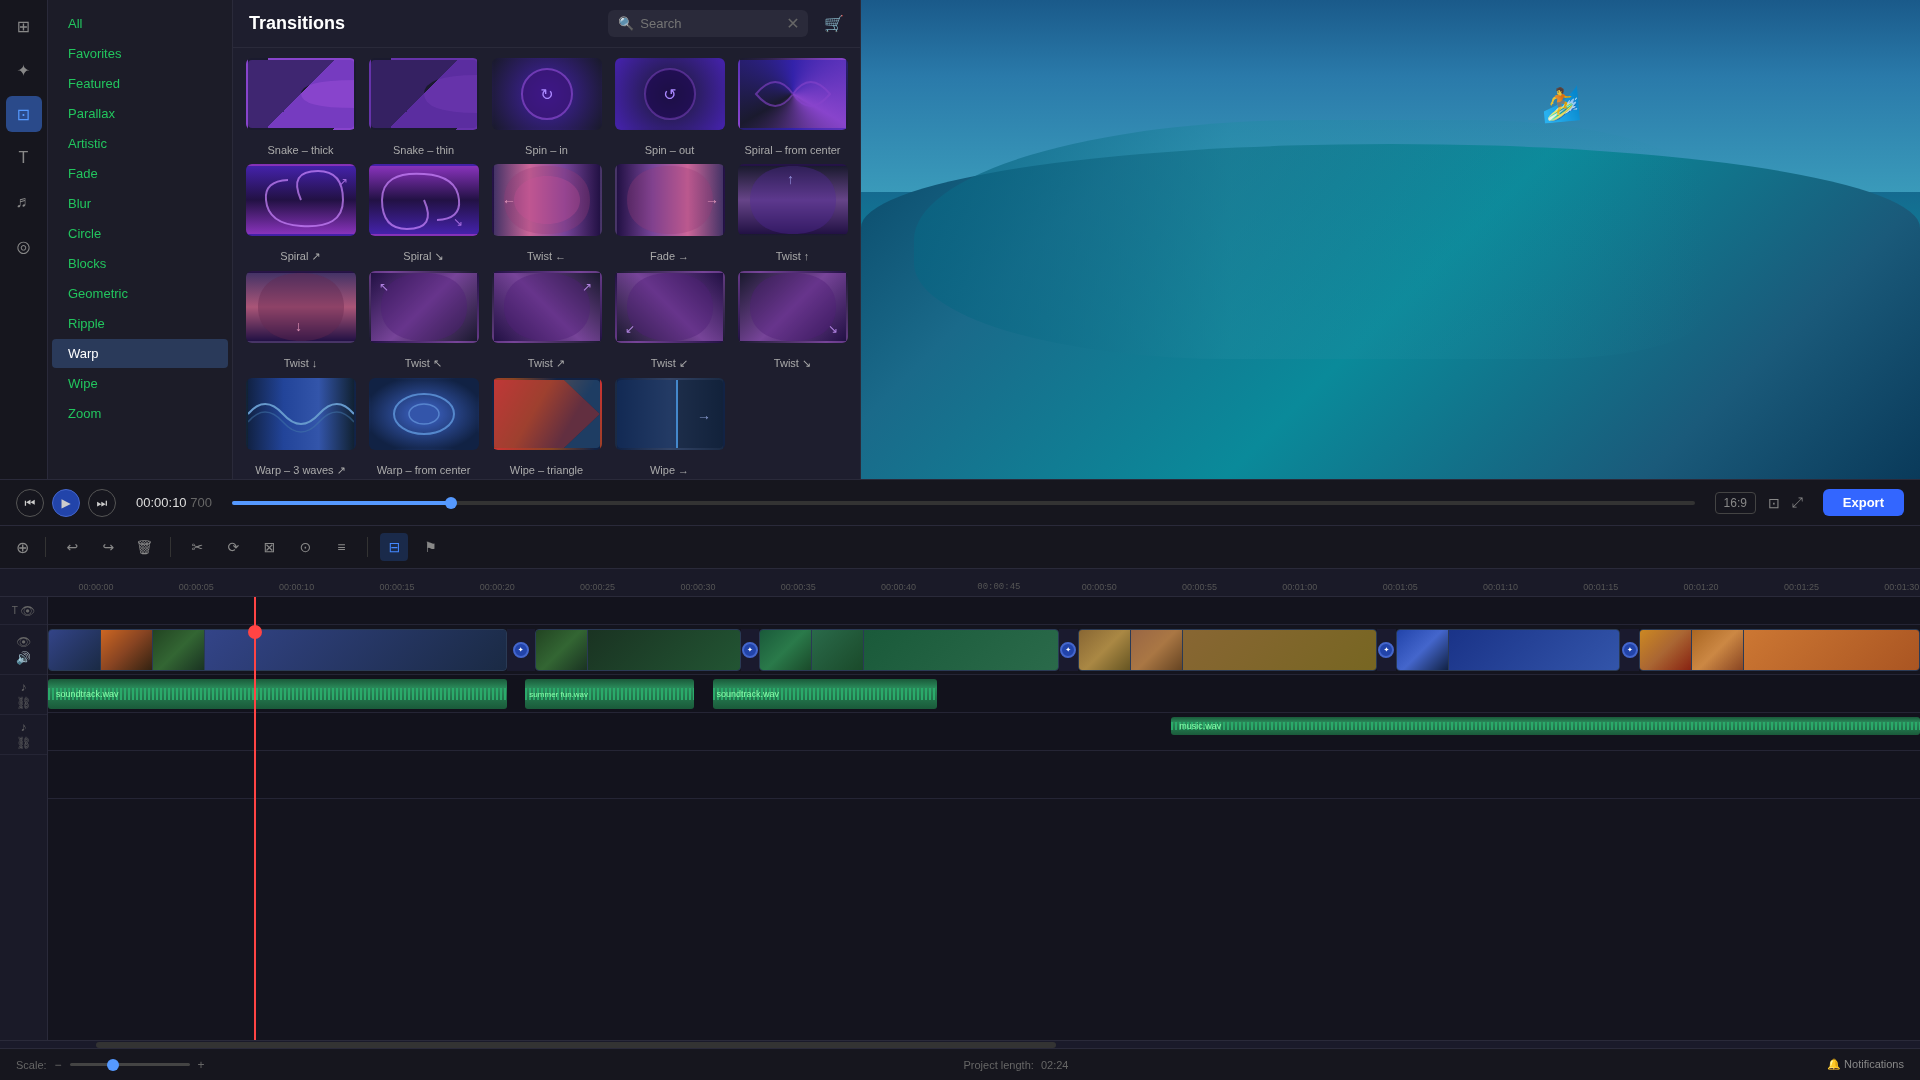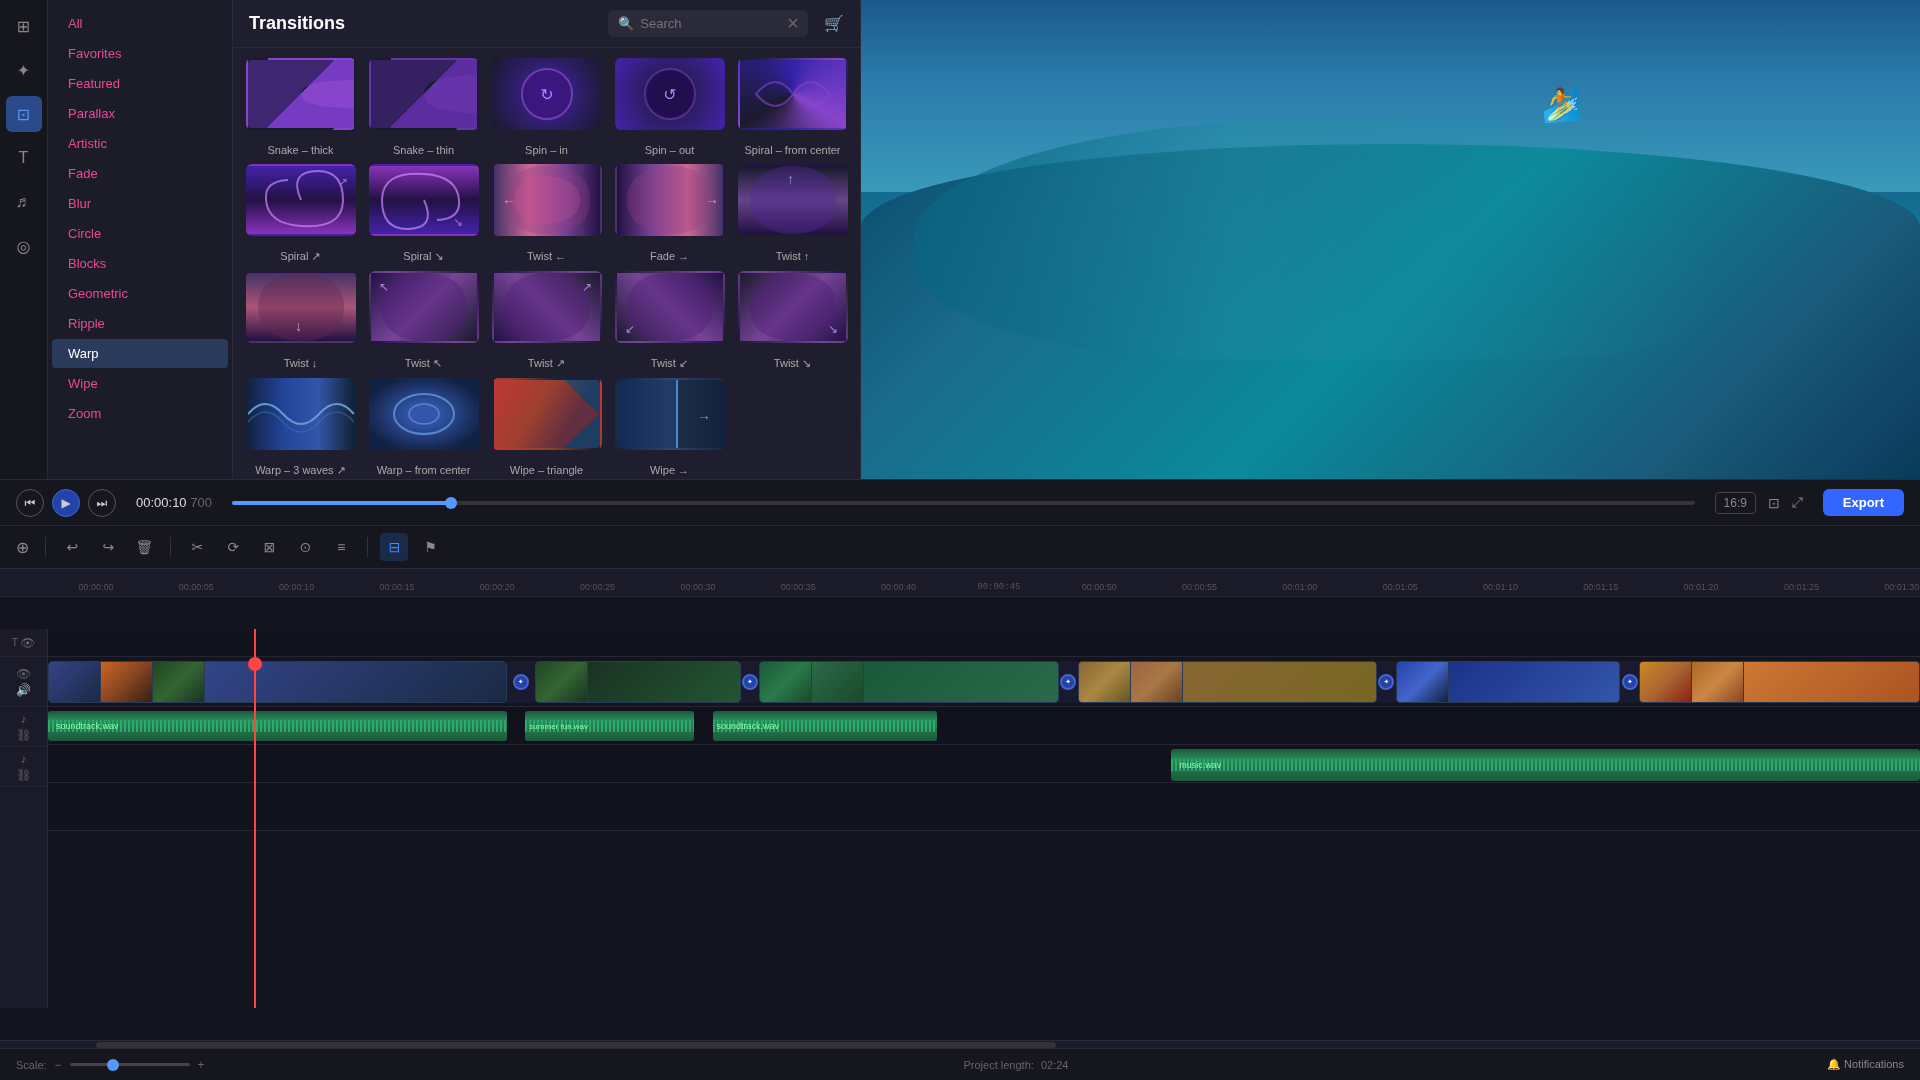--- a/index.html
+++ b/index.html
@@ -52,21 +52,21 @@
       width: 185px;
       background: #1c1c28;
       padding: 8px 0;
       border-right: 1px solid #2a2a3a;
       flex-shrink: 0;
     }
     .sidebar-item {
       padding: 7px 16px;
       cursor: pointer;
       font-size: 13px;
-      color: #ec4899;
+      color: #22c55e;
       border-radius: 4px;
       margin: 1px 4px;
     }
     .sidebar-item.active { background: #2a3a5a; color: #fff; }
 
     
     .transitions-panel {
       width: 628px;
       background: #1e1e2e;
       display: flex;
@@ -678,21 +678,21 @@
     <div class="toolbar-btn" title="Cut">✂</div>
     <div class="toolbar-btn" title="Rotate">⟳</div>
     <div class="toolbar-btn" title="Crop">⊠</div>
     <div class="toolbar-btn" title="Color">⊙</div>
     <div class="toolbar-btn" title="Audio">≡</div>
     <div class="toolbar-separator"></div>
     <div class="toolbar-btn active" title="Transitions">⊟</div>
     <div class="toolbar-btn" title="Marker">⚑</div>
   </div>
 
-  <div class="timeline-area" style="flex:1; min-height:0;gap:32px;">
+  <div class="timeline-area" style="flex:1; min-height:0;">
 
     <div class="timeline-ruler">
       <div style="width:48px; flex-shrink:0;"></div>
       <div style="position:relative; flex:1; height:100%;">
         <span class="ruler-mark" style="left:0%;">00:00:00</span>
         <span class="ruler-mark" style="left:5.5%;">00:00:05</span>
         <span class="ruler-mark" style="left:11%;">00:00:10</span>
         <span class="ruler-mark" style="left:16.5%;">00:00:15</span>
         <span class="ruler-mark" style="left:22%;">00:00:20</span>
         <span class="ruler-mark" style="left:27.5%;">00:00:25</span>
@@ -810,21 +810,21 @@
             <span style="position:absolute; left:4px; top:50%; transform:translateY(-50%); font-size:8px; color:#88ffaa; z-index:2; white-space:nowrap;">summer fun.wav</span>
             <div style="position:absolute; top:30%; left:0; right:0; height:40%; background: repeating-linear-gradient(to right, #2aaa6a 0px, #2aaa6a 2px, transparent 2px, transparent 4px);"></div>
           </div>
           <div style="position:absolute; left:35.5%; width:12%; height:30px; top:4px; border-radius:3px; overflow:hidden; background:linear-gradient(to bottom, #1a5a3a 0%, #2a8a5a 30%, #1a5a3a 100%);">
             <span style="position:absolute; left:4px; top:50%; transform:translateY(-50%); font-size:9px; color:#88ffaa; z-index:2; white-space:nowrap;">soundtrack.wav</span>
             <div style="position:absolute; top:30%; left:0; right:0; height:40%; background: repeating-linear-gradient(to right, #2aaa6a 0px, #2aaa6a 2px, transparent 2px, transparent 4px);"></div>
           </div>
         </div>
 
         <div class="track-row audio" style="position:relative;">
-          <div style="position:absolute; left:60%; right:0; height:32px; top:4px; border-radius:3px; overflow:hidden; background:linear-gradient(to bottom, #1a5a3a 0%, #2a8a5a 30%, #1a5a3a 100%);">
+          <div style="position:absolute; left:60%; right:0; height:18px; top:4px; border-radius:3px; overflow:hidden; background:linear-gradient(to bottom, #1a5a3a 0%, #2a8a5a 30%, #1a5a3a 100%);">
             <span style="position:absolute; left:8px; top:50%; transform:translateY(-50%); font-size:9px; color:#88ffaa; z-index:2; white-space:nowrap;">music.wav</span>
             <div style="position:absolute; top:30%; left:0; right:0; height:40%; background: repeating-linear-gradient(to right, #2aaa6a 0px, #2aaa6a 2px, transparent 2px, transparent 4px);"></div>
           </div>
         </div>
 
         <div class="track-row empty"></div>
 
         <div style="position:absolute; left:11%; top:0; bottom:0; width:2px; background:#ff4444; z-index:10; pointer-events:none;"></div>
       </div>
     </div>

